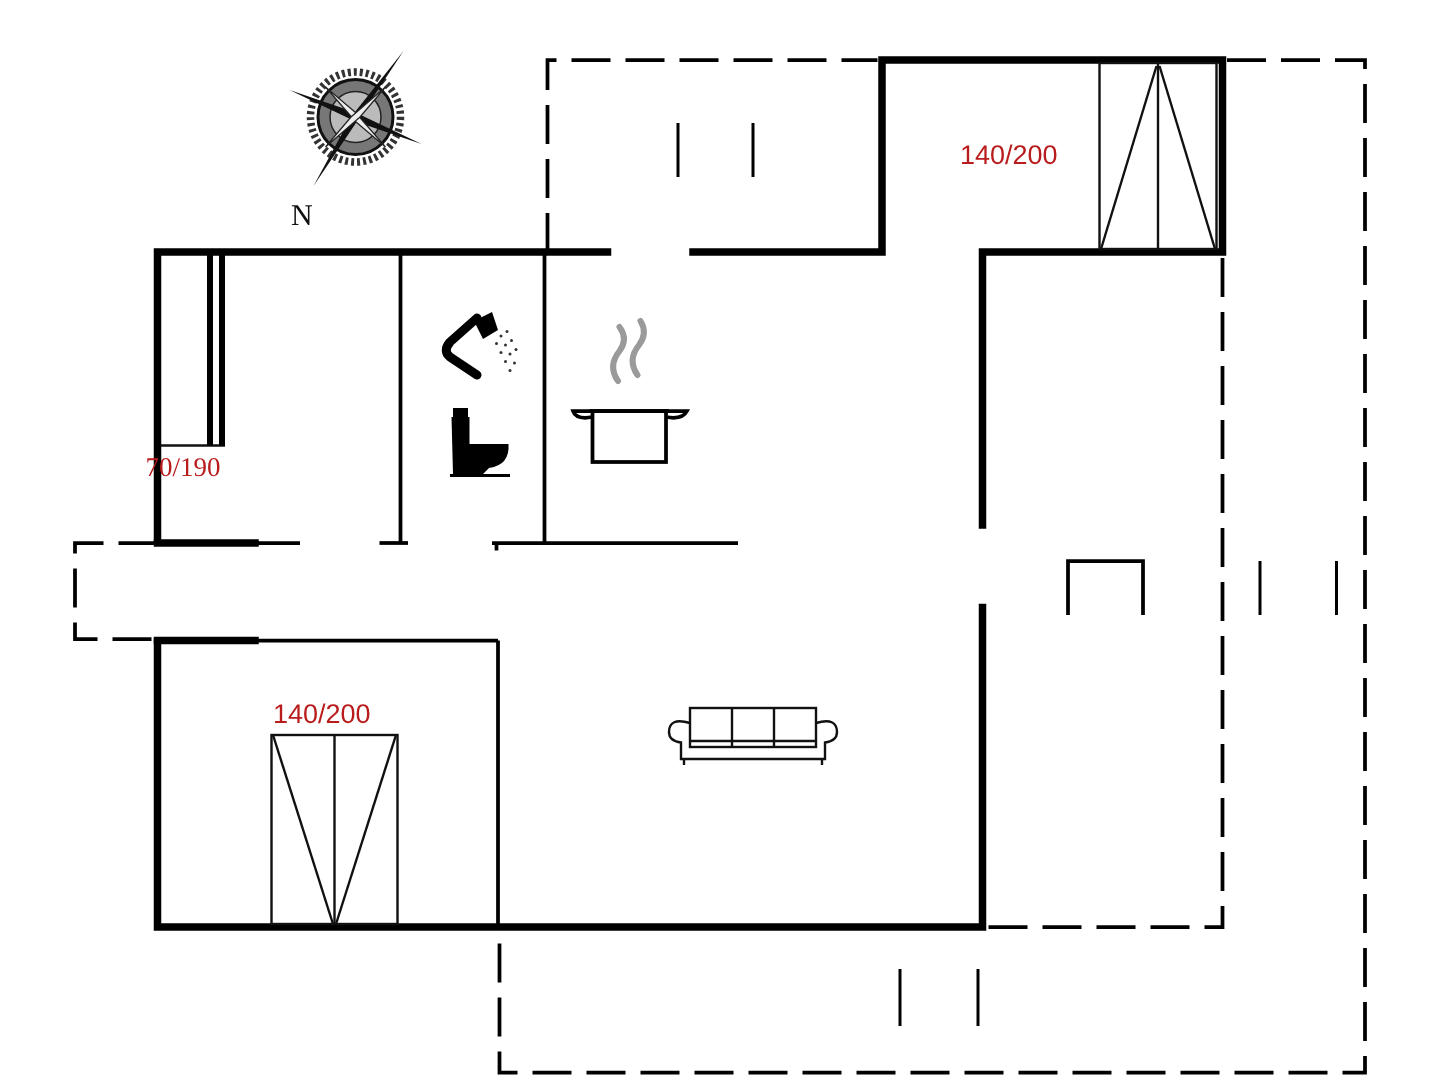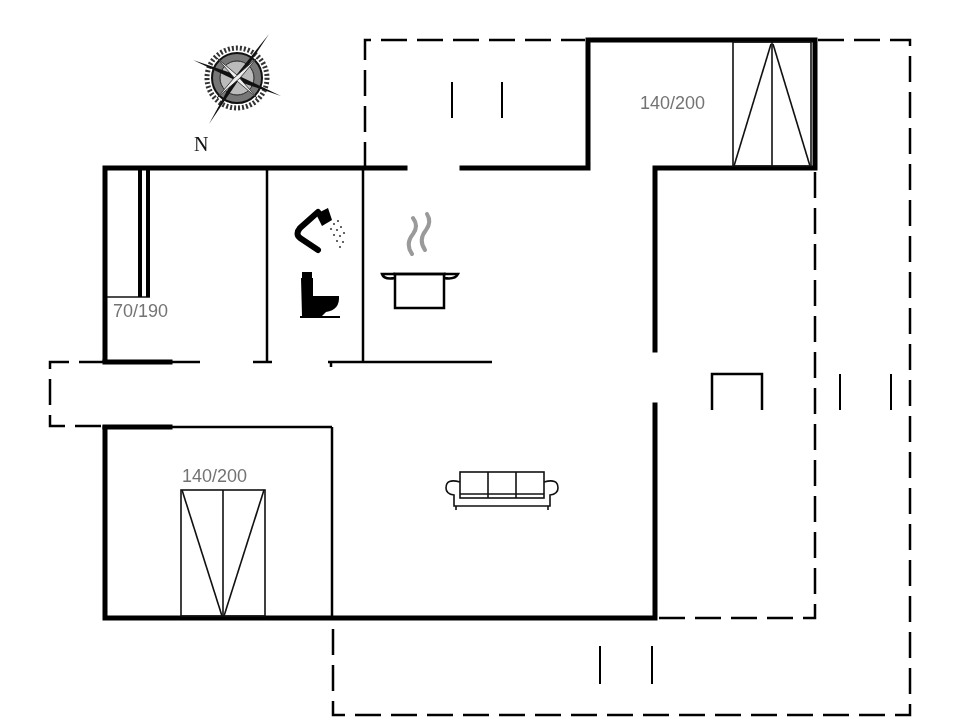--- a/index.html
+++ b/index.html
@@ -3,21 +3,21 @@
   <meta charset="utf-8">
   <style>
     html, body { margin: 0; padding: 0; background: #ffffff; }
     body { width: 960px; height: 720px; position: relative; overflow: hidden; font-family: "Liberation Sans", sans-serif; }
     #plan { position: absolute; left: 0; top: 0; }
     .wall { stroke: #000; stroke-width: 5; fill: none; stroke-linecap: square; }
     .wall-thin { stroke: #000; stroke-width: 2.5; fill: none; }
     .dash { stroke: #000; stroke-width: 2.5; fill: none; stroke-dasharray: 26 10; }
     .thin { stroke: #000; stroke-width: 2; fill: none; }
     .hair { stroke: #111; stroke-width: 1.6; fill: none; }
-    .label { position: absolute; font-size: 18px; color: #737373; white-space: nowrap; line-height: 1; }
+    .label { position: absolute; font-size: 18px; color: #b91c1c; white-space: nowrap; line-height: 1; }
     .north { position: absolute; font-family: "Liberation Serif", serif; font-size: 20px; color: #111; line-height: 1; }
   </style>
 </head>
 <body>
 
 <svg id="plan" width="960" height="720" viewBox="0 0 960 720" xmlns="http://www.w3.org/2000/svg">
 
   <g>
 
     <path class="dash" d="M365 168 L365 40 L585 40"></path>
@@ -130,14 +130,14 @@
     <circle r="17" fill="#bbb" stroke="#222" stroke-width="1"></circle>
     <path d="M-44 -18 L0 -3 L44 18 L0 3 Z" fill="#111"></path>
     <path d="M32 -44 L3 0 L-28 46 L-3 0 Z" fill="#111"></path>
     <path d="M-20 -20 L0 -3 L20 20 L0 3 Z" fill="#eee" stroke="#222" stroke-width="0.8"></path>
     <path d="M20 -20 L3 0 L-20 20 L-3 0 Z" fill="#eee" stroke="#222" stroke-width="0.8"></path>
   </g>
 </svg>
 
 <div class="north" style="left:194px; top:134px;">N</div>
 <div class="label" style="left:640px; top:94px;">140/200</div>
-<div class="label" style="left:113px; top:302px;">70/190</div>
+<div class="label" style="left:97px; top:302px;font-family:Liberation Serif, serif;">70/190</div>
 <div class="label" style="left:182px; top:467px;">140/200</div>
 
 </body></html>

